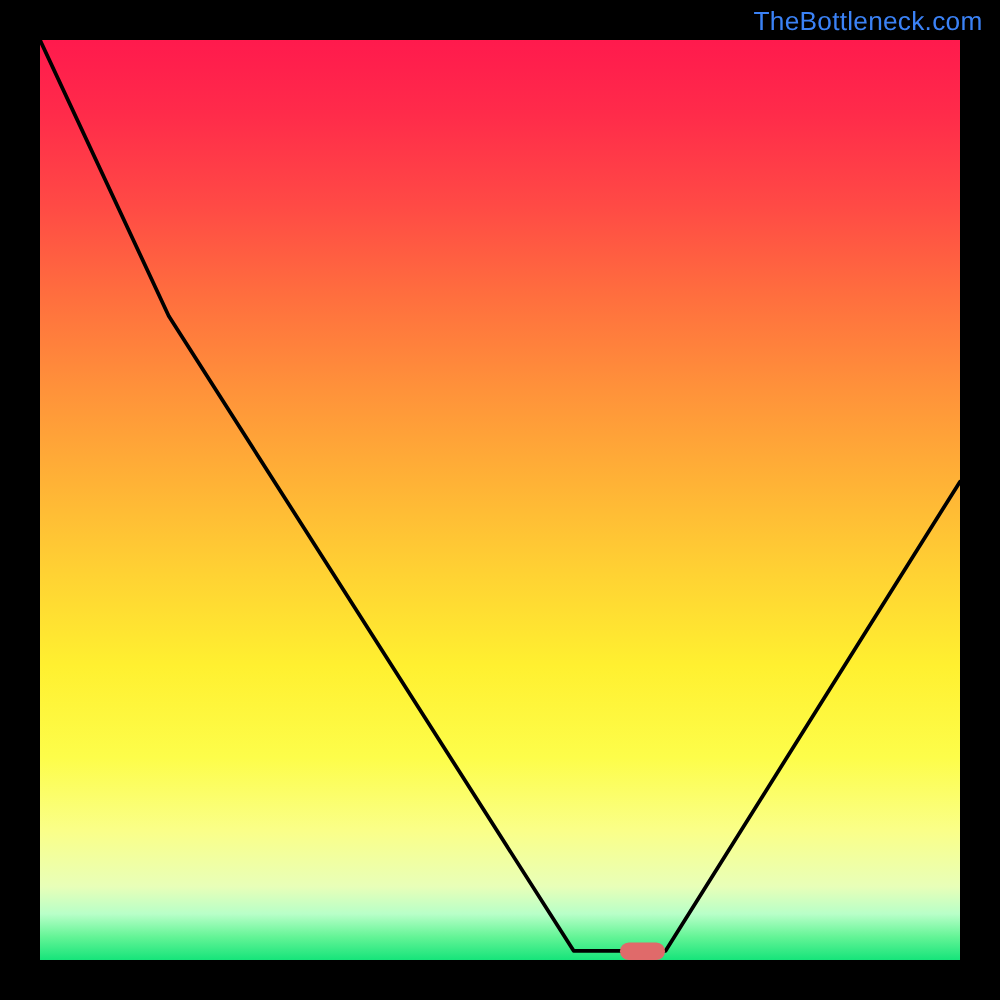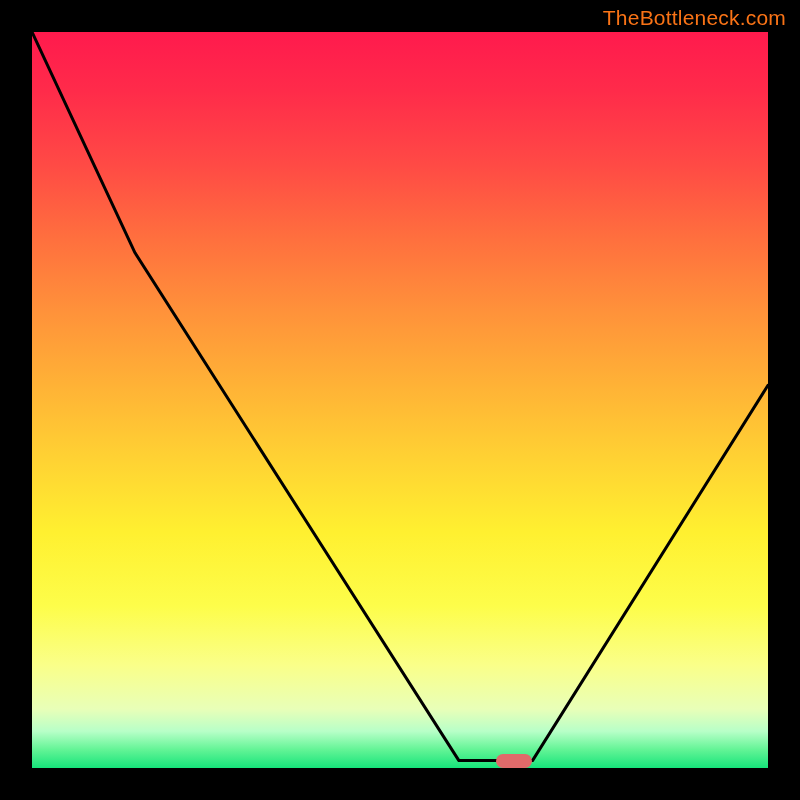--- a/index.html
+++ b/index.html
@@ -51,21 +51,21 @@
     position: absolute;
     width: 36px;
     height: 14px;
     border-radius: 7px;
     background: #e06a6a;
   }
   .watermark {
     position: absolute;
     top: 6px;
     right: 14px;
-    color: #f97316;
+    color: #3b82f6;
     font-family: Arial, Helvetica, sans-serif;
     font-size: 21px;
     letter-spacing: 0.2px;
   }
 </style>
 </head>
 <body>
 
 <div class="frame">
 

